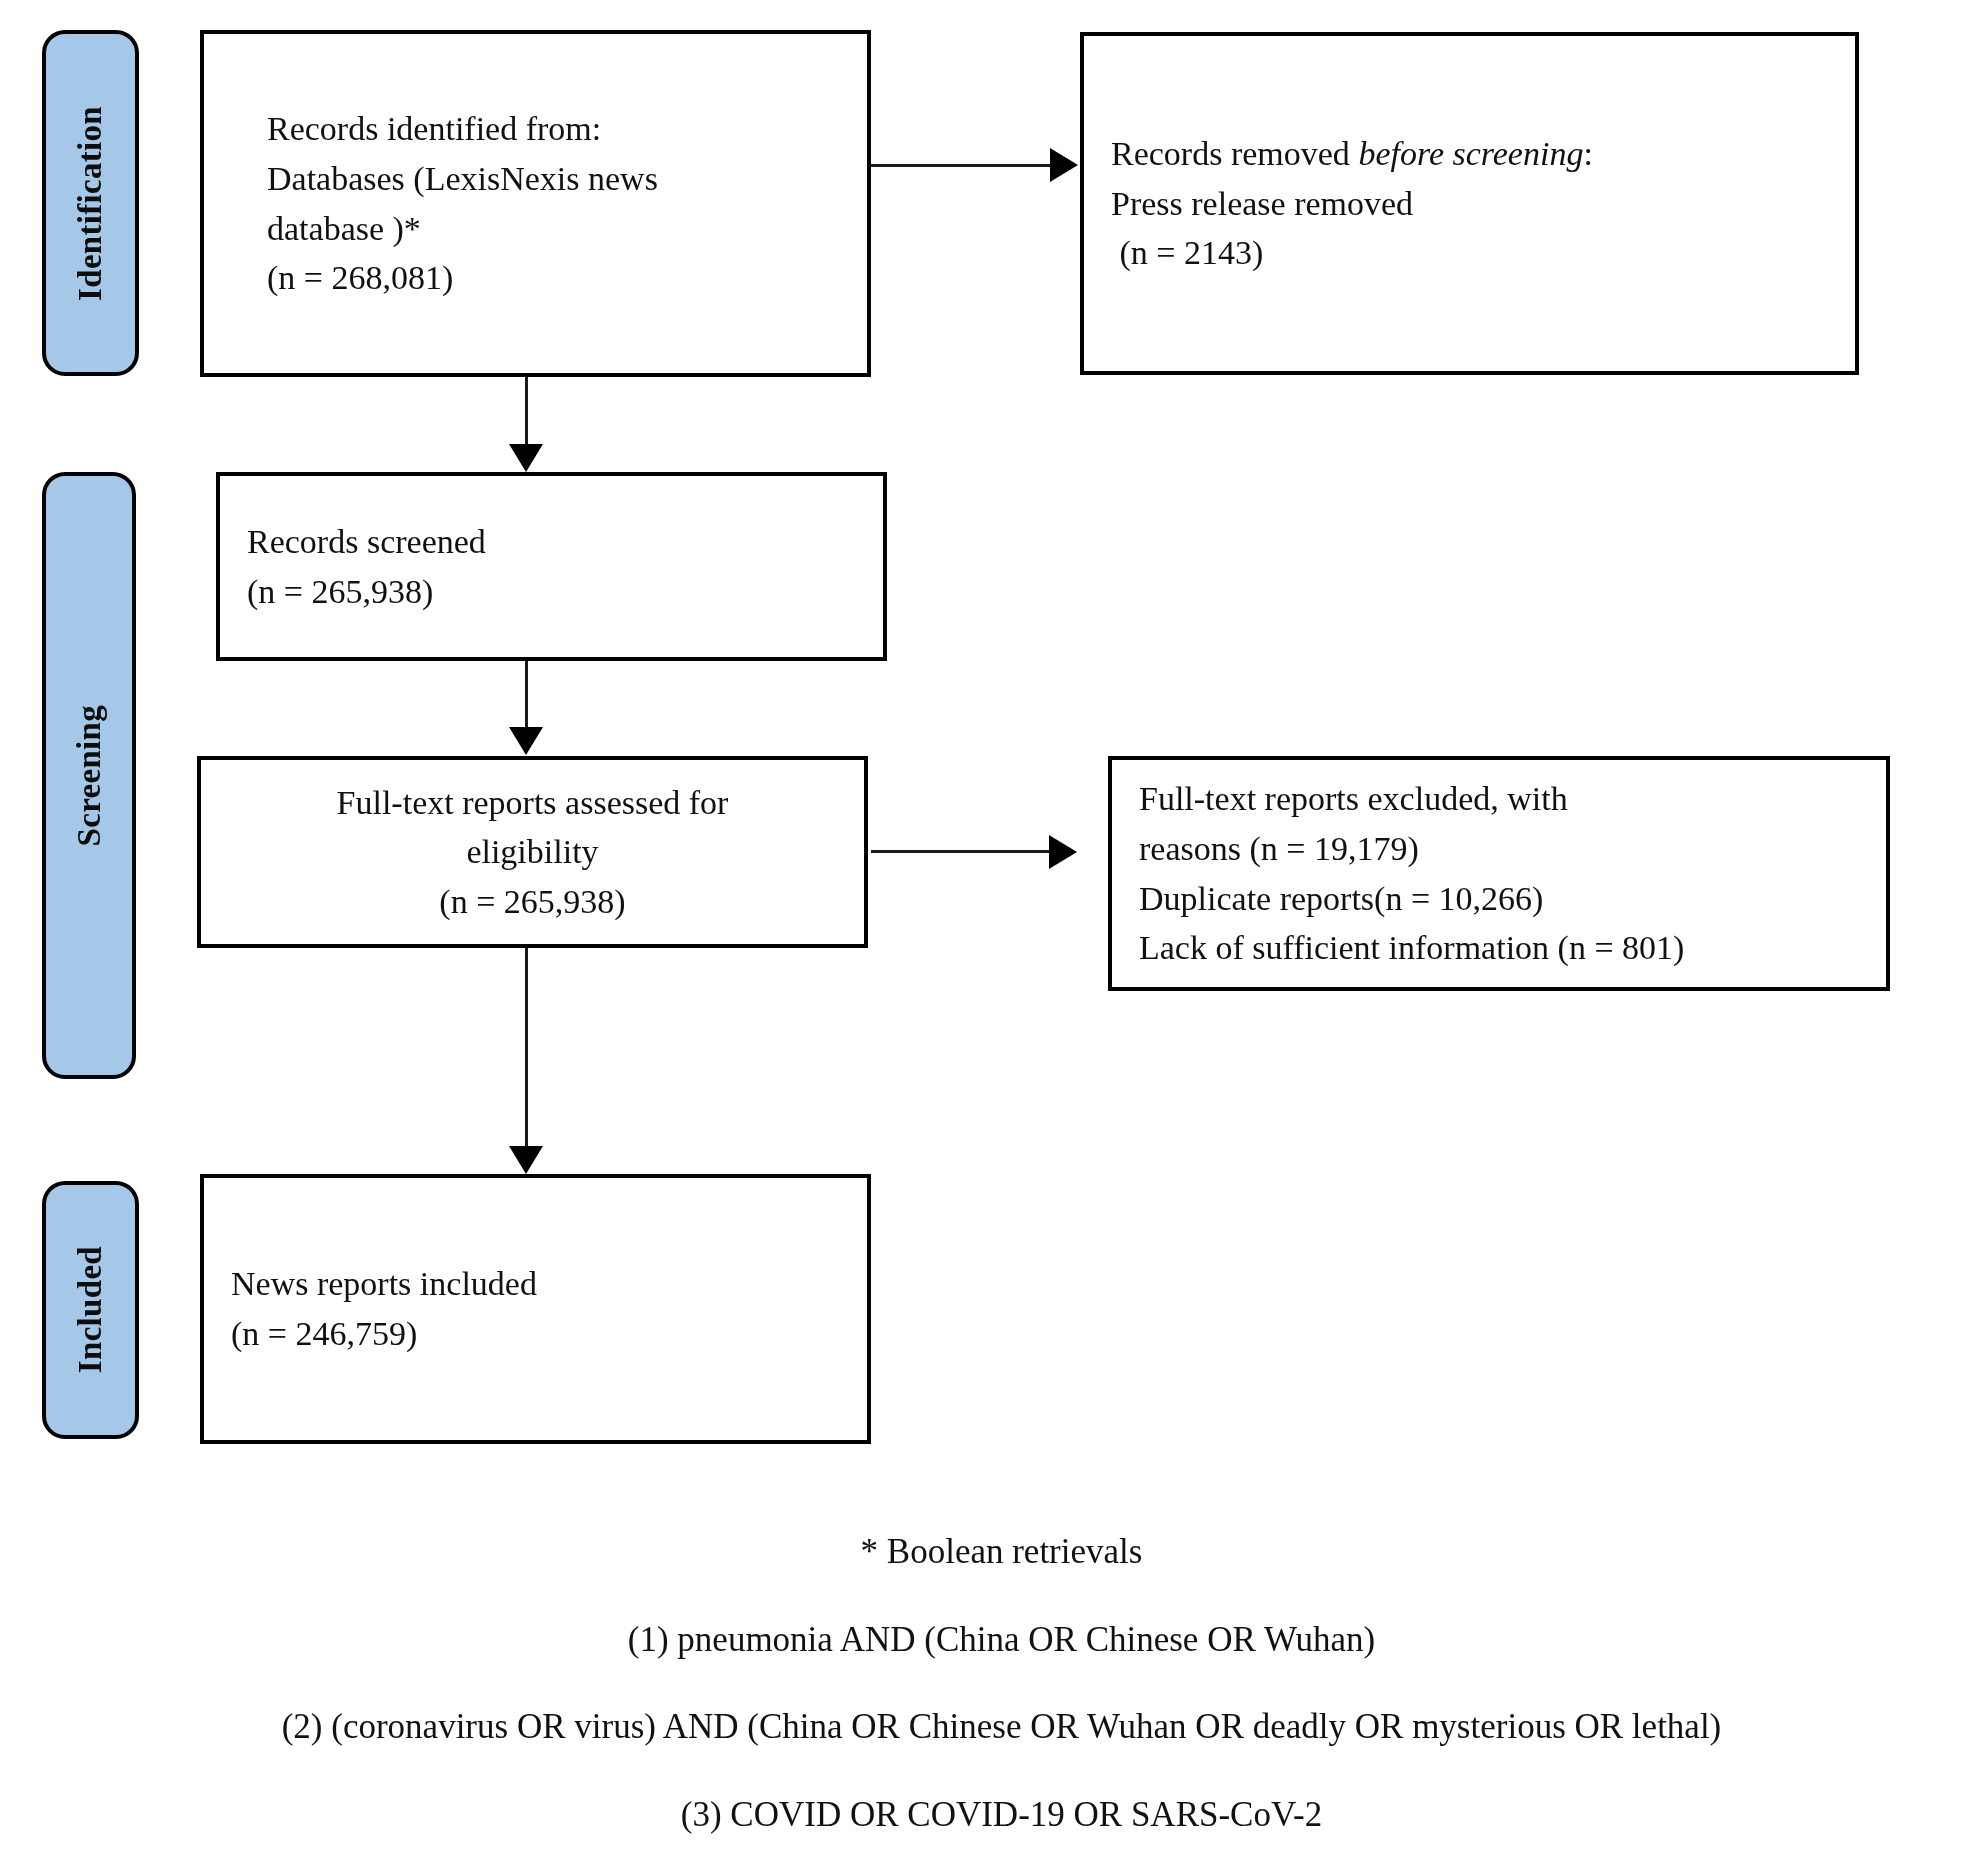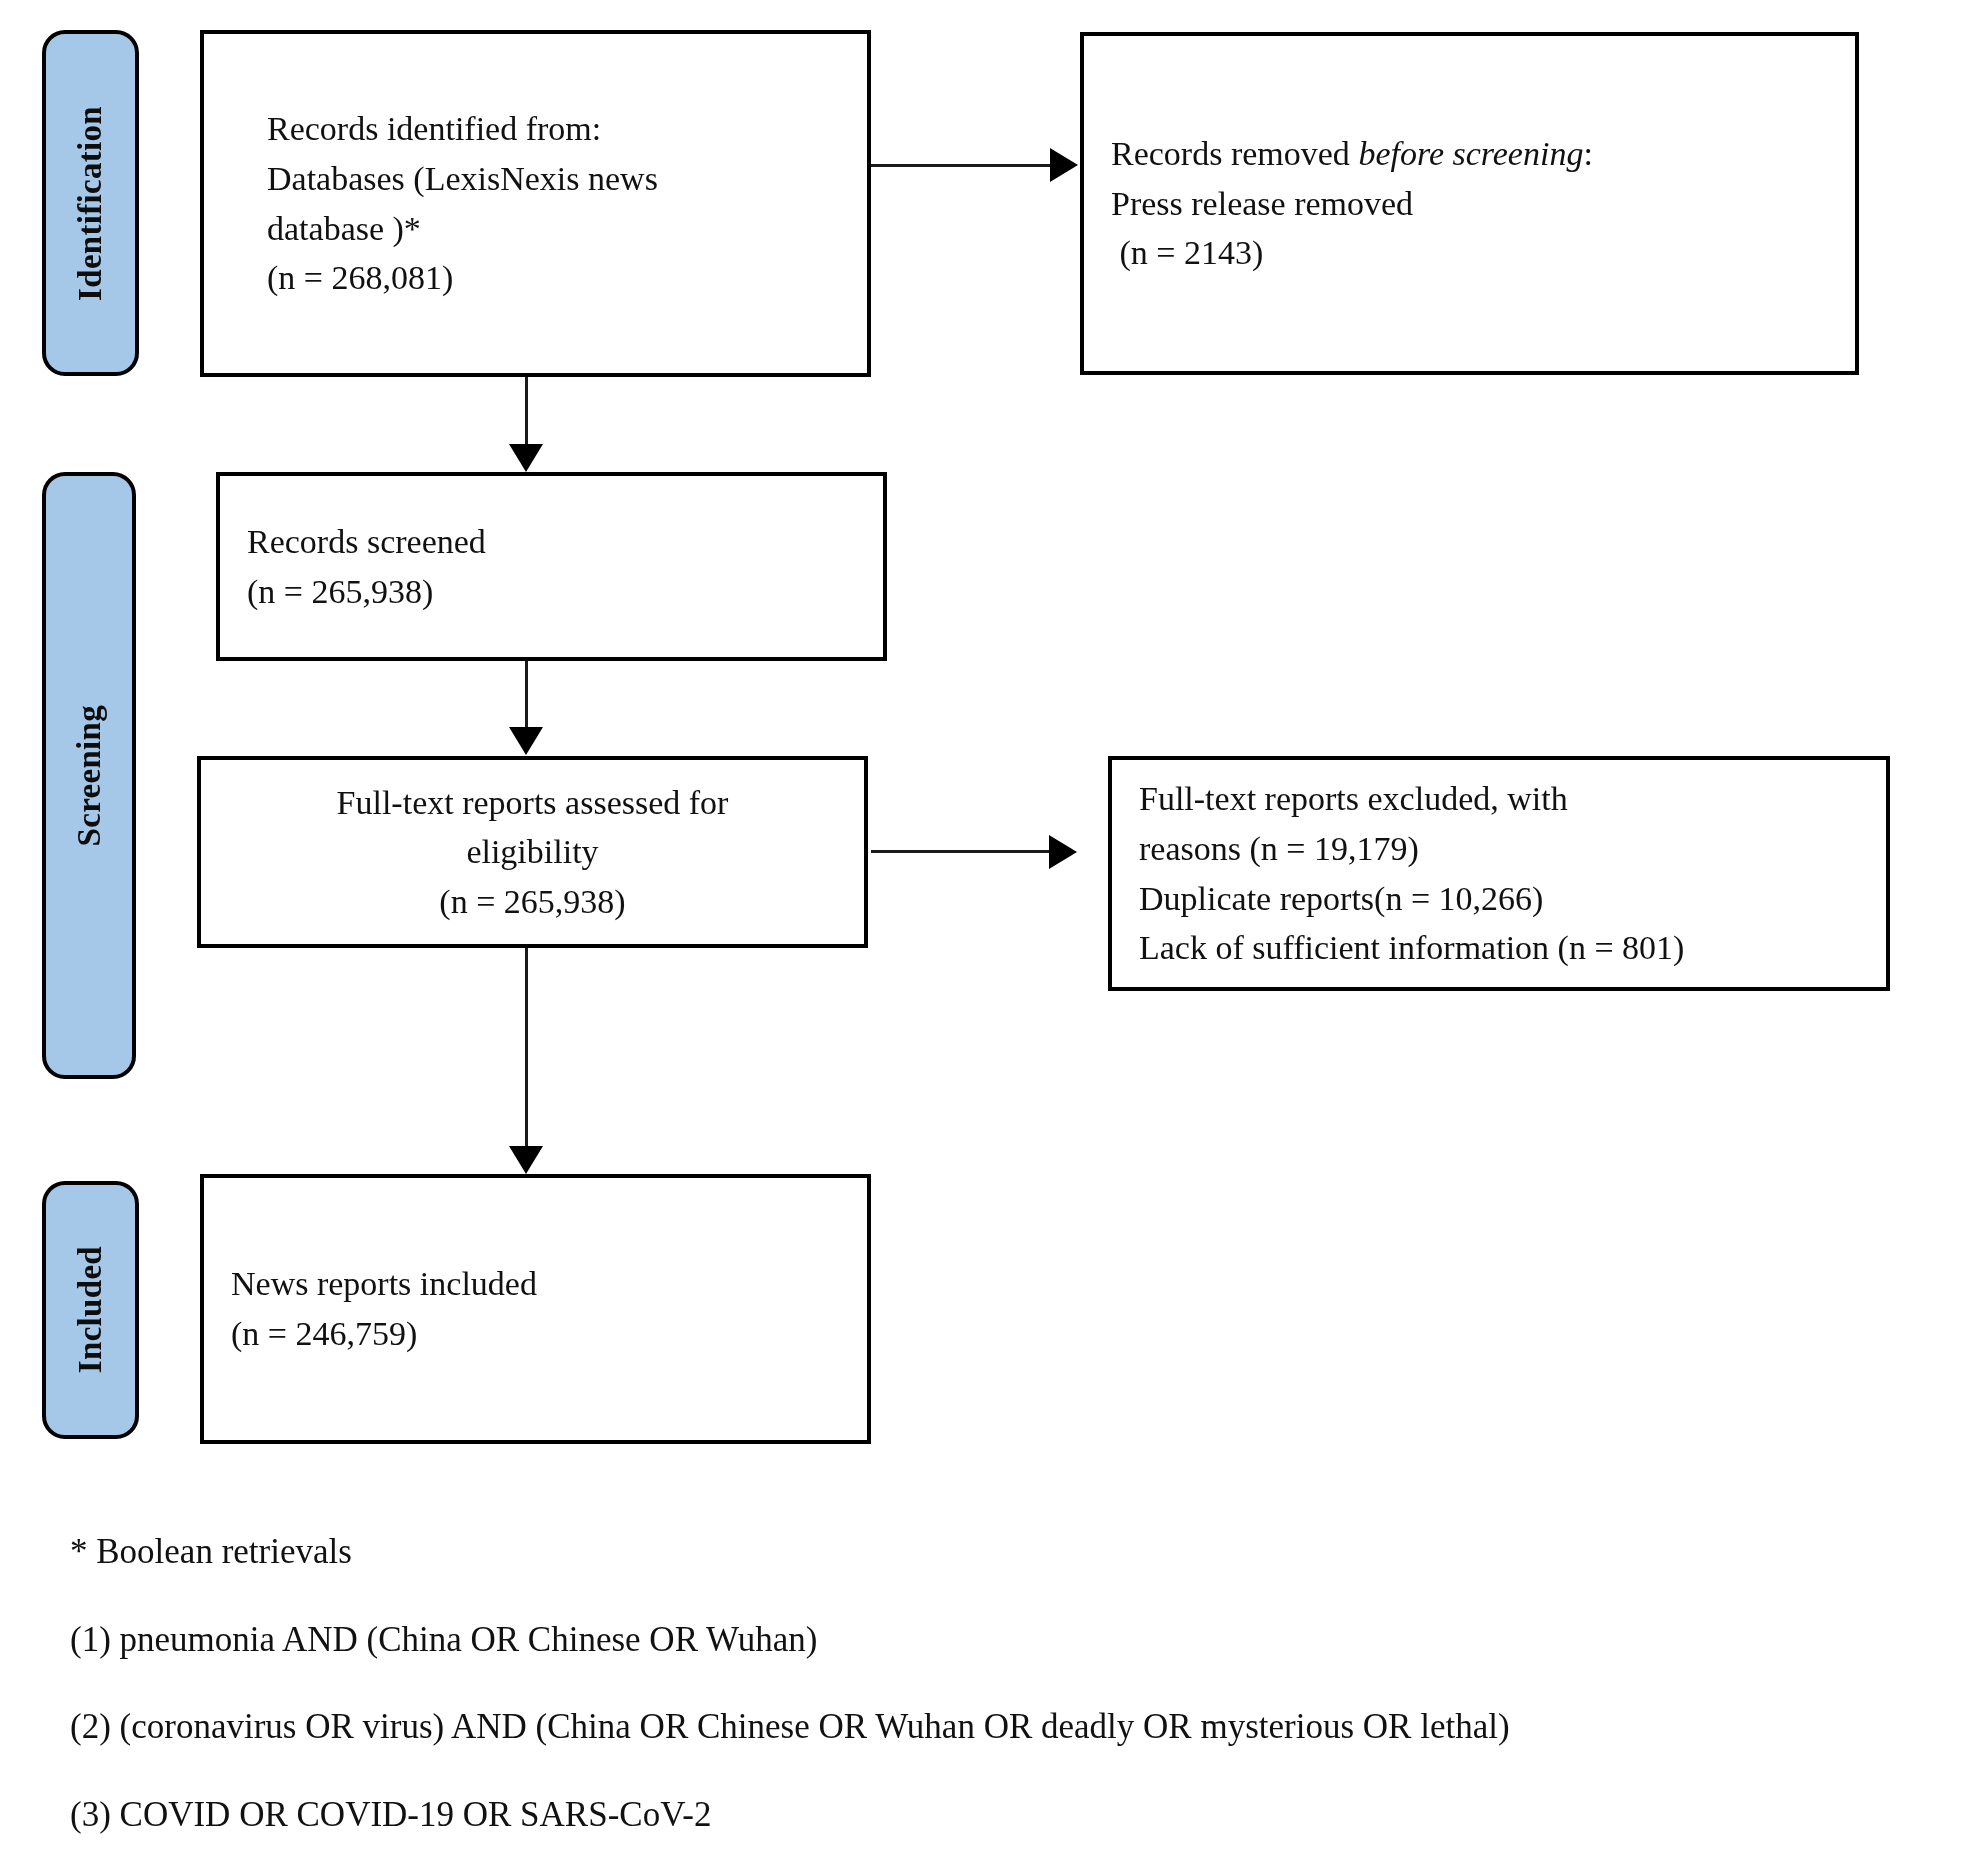--- a/index.html
+++ b/index.html
@@ -92,20 +92,21 @@
     border-bottom: 17.5px solid transparent;
     border-left: 28px solid #000000;
   }
 
   
   .footnotes {
     position: absolute;
     left: 70px;
     top: 1529px;
     width: 1863px;
+    text-align: center;
   }
   .footnote-line {
     font-size: 35px;
     line-height: 1.3;
     color: #111111;
     margin-bottom: 42px;
     white-space: pre-wrap;
   }
   .footnote-line:last-child { margin-bottom: 4px; }
 </style>

